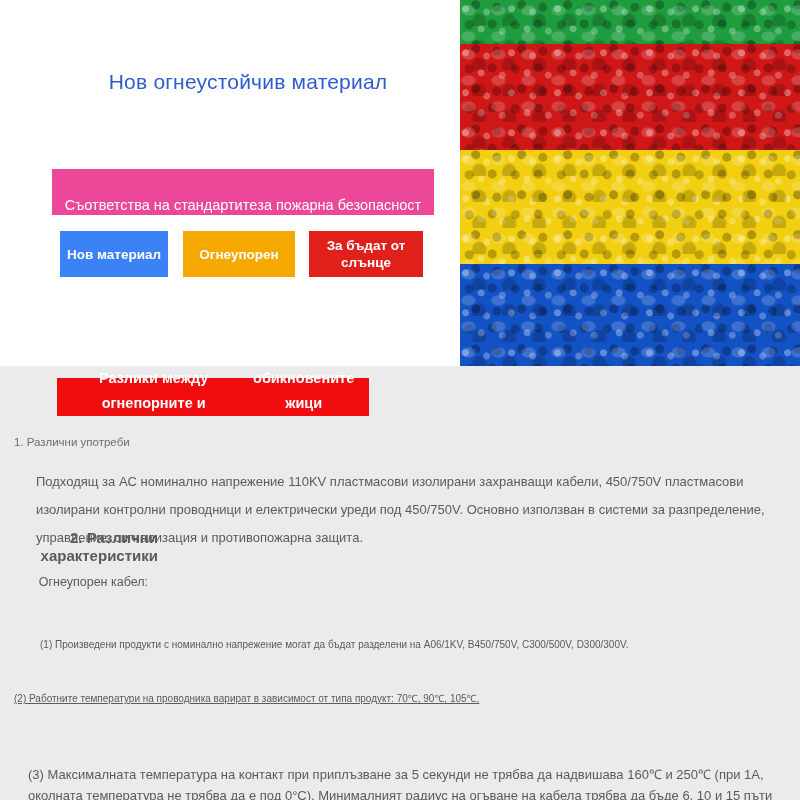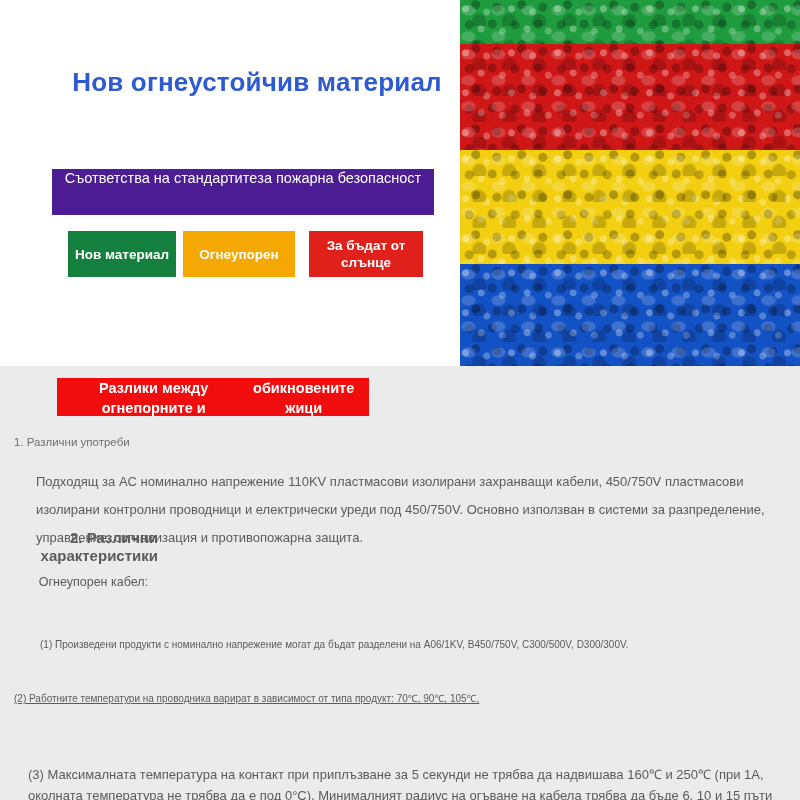--- a/index.html
+++ b/index.html
@@ -24,37 +24,37 @@
     background: #ffffff;
   }
   .hero-left {
     position: absolute;
     left: 0; top: 0;
     width: 460px; height: 366px;
     background: #ffffff;
   }
   .hero-title {
     position: absolute;
-    left: 57px; top: 62px;
+    left: 48px; top: 62px;
     width: 400px;
     text-align: center;
-    font-size: 26px;
+    font-size: 21px;
     line-height: 40px;
     color: #2f5bd0;
-    font-weight: 700;
+    font-weight: 400;
     letter-spacing: 0.2px;
   }
   .hero-banner {
     position: absolute;
     left: 52px; top: 169px;
     width: 382px; height: 46px;
-    background: #4c1d95;
+    background: #ec4899;
     color: #ffffff;
     display: flex;
-    align-items: flex-start;
+    align-items: flex-end;
     justify-content: center;
     text-align: center;
     font-size: 14.5px;
     line-height: 19px;
     padding: 0 8px;
   }
   .hero-banner span { display: block; }
   .chips {
     position: absolute;
     left: 52px; top: 231px;
@@ -68,21 +68,21 @@
     color: #ffffff;
     display: flex;
     align-items: center;
     justify-content: center;
     text-align: center;
     font-size: 13.5px;
     line-height: 17px;
     font-weight: 700;
     padding: 0 6px;
   }
-  .chip-1 { left: 16px;   width: 108px; background: #15803d; }
+  .chip-1 { left: 8px;   width: 108px; background: #3b82f6; }
   .chip-2 { left: 131px; width: 112px; background: #f5a800; }
   .chip-3 { left: 257px; width: 114px; background: #e0201b; }
 
   
   .photo {
     position: absolute;
     right: 0; top: 0;
     width: 340px; height: 366px;
     overflow: hidden;
     background: #0a3a8a;
@@ -123,24 +123,24 @@
     width: 800px; height: 434px;
     background: #ebebeb;
   }
   .doc-heading {
     position: absolute;
     left: 57px; top: 12px;
     width: 312px; height: 38px;
     background: #f10d0d;
     color: #ffffff;
     font-size: 14.5px;
-    line-height: 20px;
+    line-height: 25px;
     font-weight: 700;
     display: flex;
-    align-items: flex-start;
+    align-items: flex-end;
     justify-content: center;
     text-align: center;
     padding: 0 6px;
   }
   .sec-num {
     position: absolute;
     font-size: 11.5px;
     color: #6f6f6f;
   }
   .sec-1 { left: 14px; top: 70px; }

